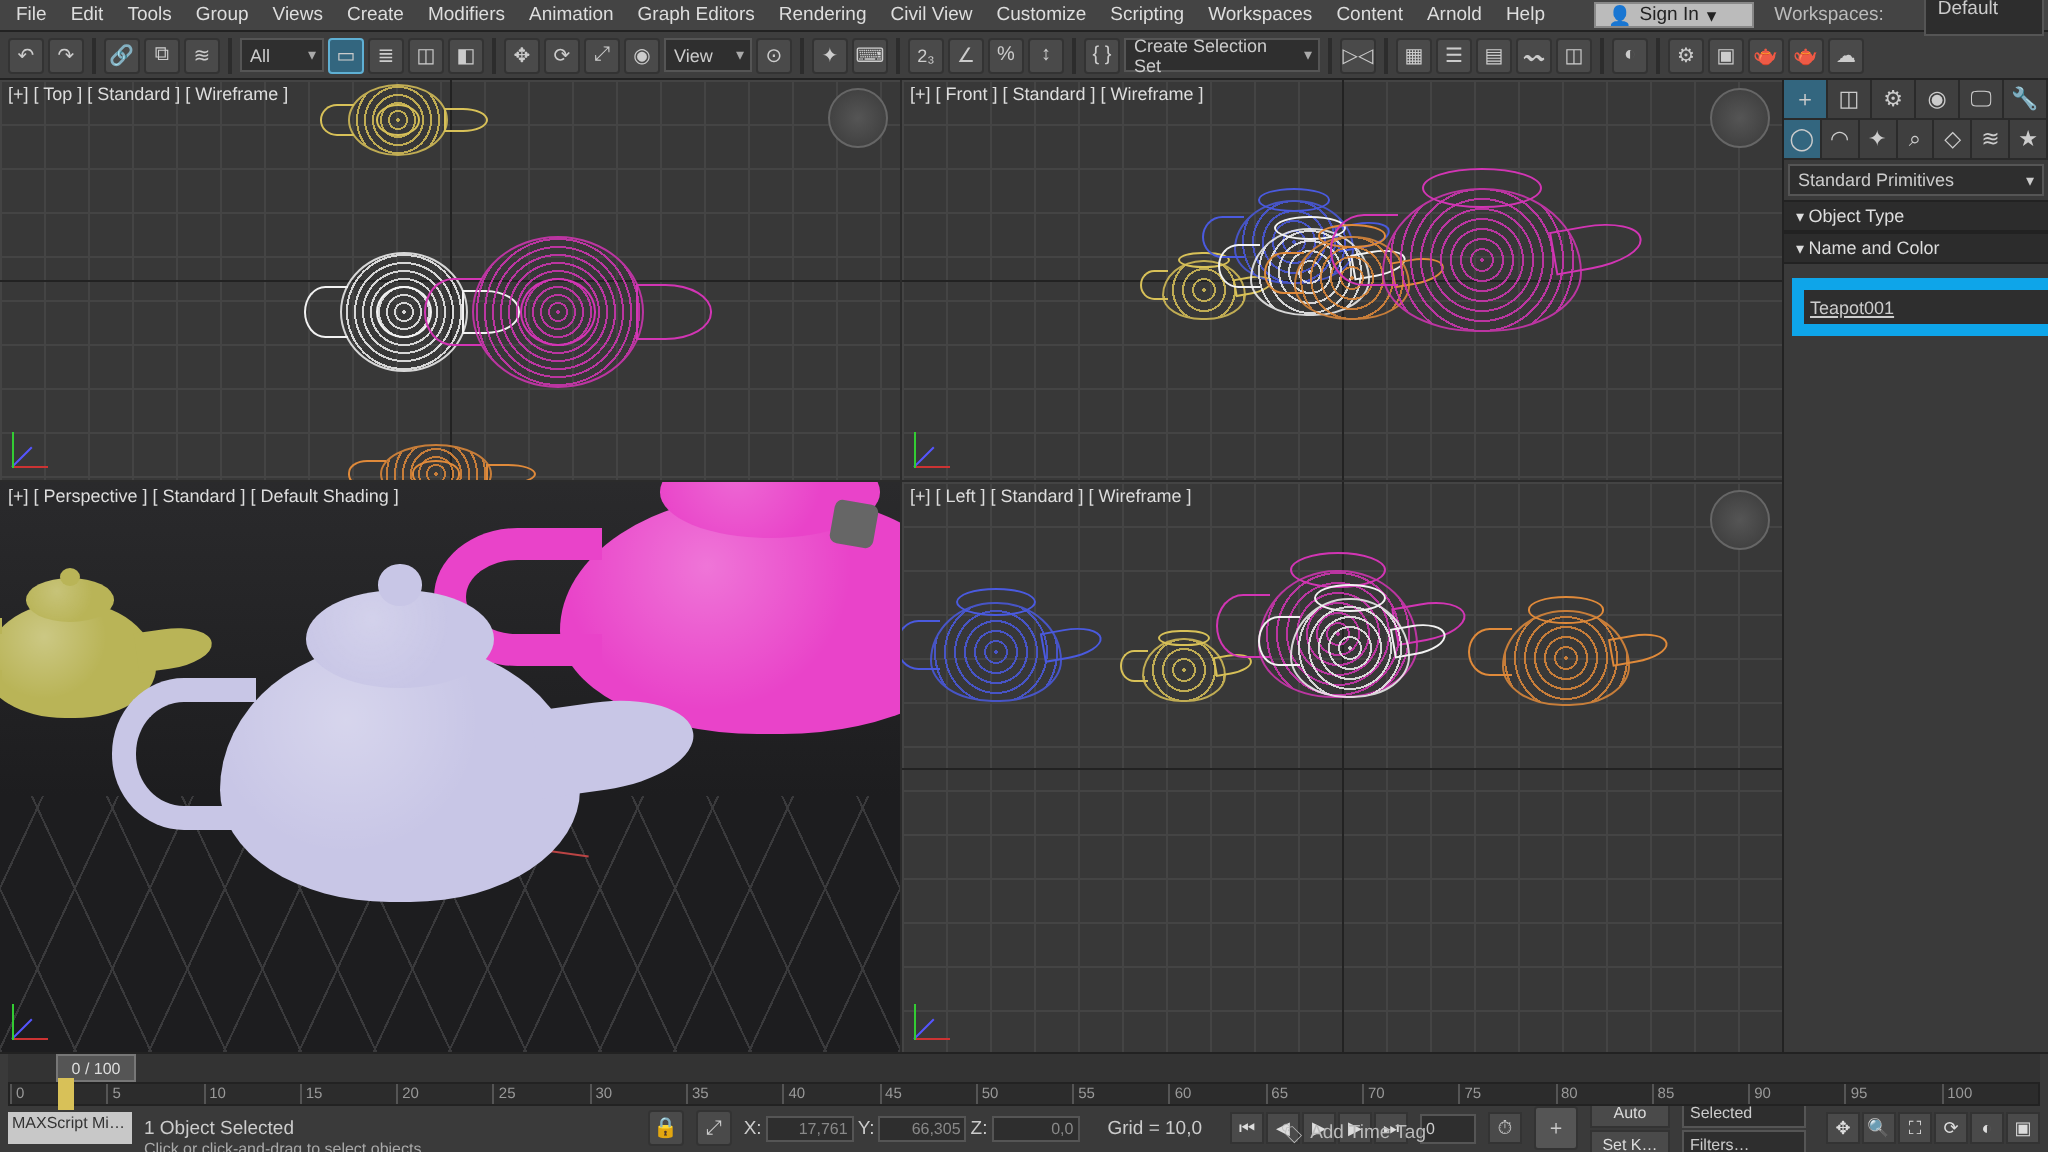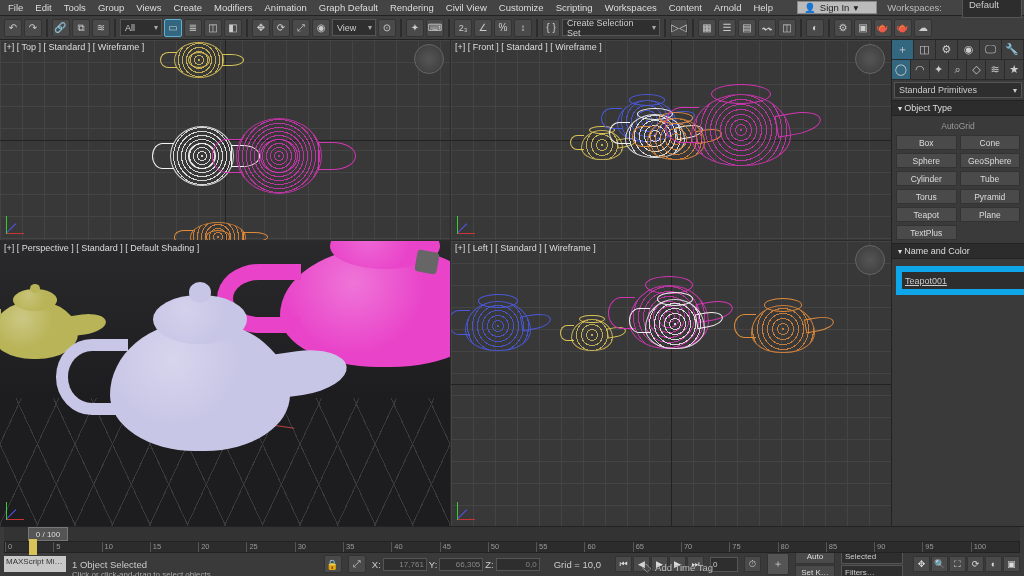--- a/index.html
+++ b/index.html
@@ -119,21 +119,21 @@
 
 <div class="menubar">
   <span class="menu-item">File</span>
   <span class="menu-item">Edit</span>
   <span class="menu-item">Tools</span>
   <span class="menu-item">Group</span>
   <span class="menu-item">Views</span>
   <span class="menu-item">Create</span>
   <span class="menu-item">Modifiers</span>
   <span class="menu-item">Animation</span>
-  <span class="menu-item">Graph Default</span>
+  <span class="menu-item">Graph Editors</span>
   <span class="menu-item">Rendering</span>
   <span class="menu-item">Civil View</span>
   <span class="menu-item">Customize</span>
   <span class="menu-item">Scripting</span>
   <span class="menu-item">Workspaces</span>
   <span class="menu-item">Content</span>
   <span class="menu-item">Arnold</span>
   <span class="menu-item">Help</span>
   <div class="spacer"></div>
   <div class="signin">
@@ -358,37 +358,20 @@
     <div class="cbtn">◠</div>
     <div class="cbtn">✦</div>
     <div class="cbtn">⌕</div>
     <div class="cbtn">◇</div>
     <div class="cbtn">≋</div>
     <div class="cbtn">★</div>
   </div>
   <div class="panel-drop">Standard Primitives</div>
 
   <div class="rollout-hd">Object Type</div>
-  <div class="rollout-body">
-    <div class="autogrid">AutoGrid</div>
-    <div class="obj-grid">
-      <div class="objbtn">Box</div>
-      <div class="objbtn">Cone</div>
-      <div class="objbtn">Sphere</div>
-      <div class="objbtn">GeoSphere</div>
-      <div class="objbtn">Cylinder</div>
-      <div class="objbtn">Tube</div>
-      <div class="objbtn">Torus</div>
-      <div class="objbtn">Pyramid</div>
-      <div class="objbtn">Teapot</div>
-      <div class="objbtn">Plane</div>
-      <div class="objbtn">TextPlus</div>
-      <div></div>
-    </div>
-  </div>
 
   <div class="rollout-hd">Name and Color</div>
   <div class="rollout-body">
     <div class="ncrow">
       <input value="Teapot001" style="">
 
     </div>
   </div>
 </div>
 

